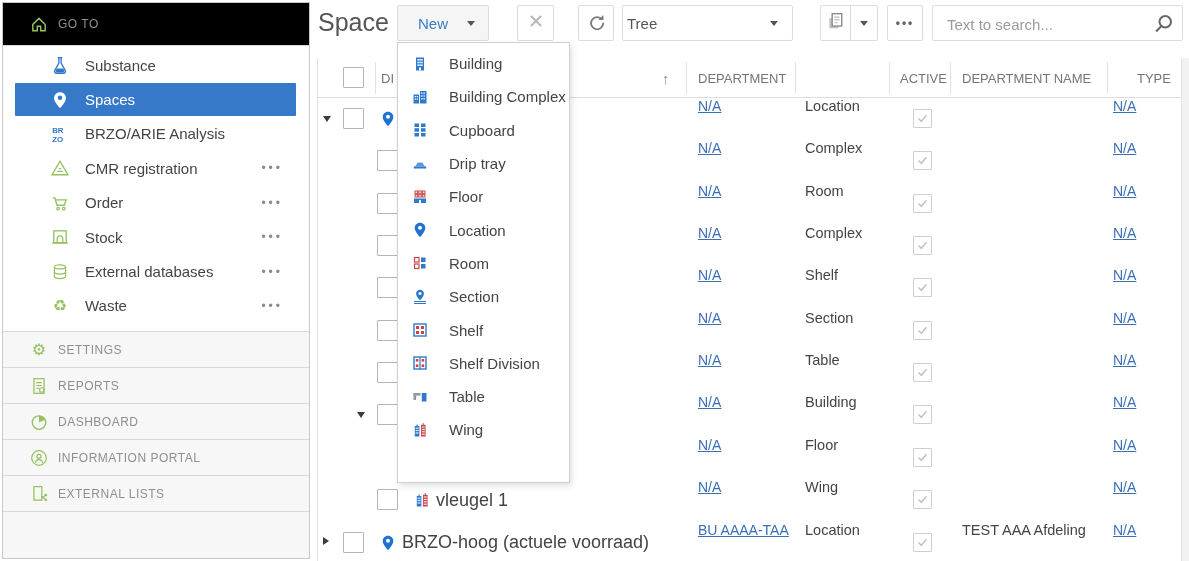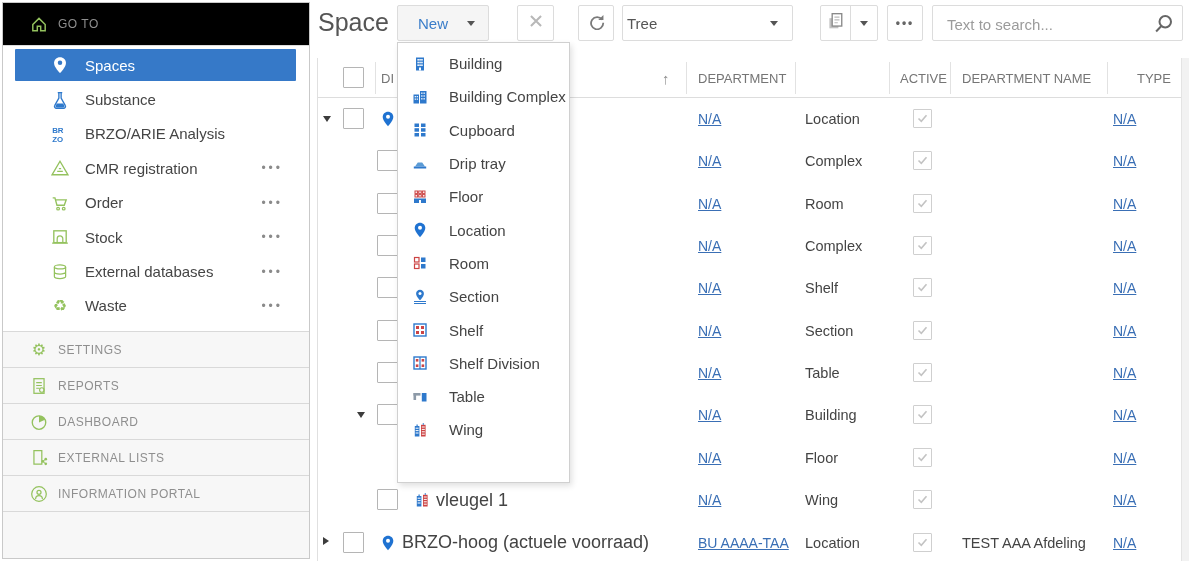--- a/index.html
+++ b/index.html
@@ -51,21 +51,21 @@
   
   .grid-top{position:absolute;left:318px;right:0;top:58px;border-top:1px solid #ddd;}
   .grid-left{position:absolute;left:317px;top:58px;bottom:0;border-left:1px solid #e0e0e0;}
   .hdr{position:absolute;left:318px;right:0;top:58px;height:40px;background:#fff;
        border-bottom:1px solid #ddd;box-sizing:border-box;}
   .hcell{position:absolute;top:0;height:40px;display:flex;align-items:center;
          font-size:13px;color:#757575;}
   .vsep{position:absolute;top:62px;height:32px;width:1px;background:#e2e2e2;}
   .sortarrow{position:absolute;top:0;height:40px;display:flex;align-items:center;color:#909090;font-size:15px;}
   .trow{position:absolute;left:0;width:1189px;height:42px;}
-  .cell{position:absolute;top:0;height:42px;display:flex;align-items:center;font-size:14.5px;color:#444;}
+  .cell{position:absolute;top:0;height:42px;display:flex;align-items:flex-start;font-size:14.5px;color:#444;}
   a.na{color:#3a6fb5;text-decoration:underline;font-size:14px;}
   .cb{position:absolute;box-sizing:border-box;background:#fff;border:1px solid #b5b5b5;border-radius:1px;}
   .cb.tree{width:21px;height:21px;top:10px;}
   .cb.act{width:19px;height:19px;top:11px;border-color:#cfcfcf;display:flex;align-items:center;justify-content:center;}
   .tri-down{position:absolute;top:18px;width:0;height:0;border-left:4.5px solid transparent;
             border-right:4.5px solid transparent;border-top:6px solid #3c3c3c;}
   .tri-right{position:absolute;top:15px;width:0;height:0;border-top:4.5px solid transparent;
             border-bottom:4.5px solid transparent;border-left:6px solid #3c3c3c;}
   .rowic{position:absolute;top:13px;width:16px;height:16px;}
   .rname{position:absolute;top:0;height:42px;display:flex;align-items:center;font-size:18px;color:#444;}
@@ -84,38 +84,38 @@
 <div class="sidebar">
   <div class="goto-row">
     <span class="ic">
         <svg width="18" height="18" viewBox="0 0 16 16">
           <path d="M2.5 8.5 8 3l5.5 5.5V14h-4v-4h-3v4h-4z" fill="none" stroke="#94c25e" stroke-width="1.3"></path>
         </svg>
       </span>
     <span class="lbl">GO TO</span>
   </div>
   <div class="sb-items" id="sidebar-items">
+      <div class="sb-item">
+        <span class="ic">
+          <svg width="18" height="18" viewBox="0 0 16 16">
+            <path d="M6 1.5h4M7 1.5v4.8l-3.6 6.4A1.7 1.7 0 0 0 5 15.3h6a1.7 1.7 0 0 0 1.6-2.6L9 6.3V1.5" fill="none" stroke="#2e79cc" stroke-width="1.2"></path>
+            <path d="M5.2 11h5.6l1 1.9a1.1 1.1 0 0 1-1 1.7H5.2a1.1 1.1 0 0 1-1-1.7z" fill="#2e79cc"></path>
+          </svg>
+        </span>
+        <span class="lbl">Substance</span>
+      </div>
       <div class="sb-item selected">
         <span class="hl"></span>
         <span class="ic">
           <svg width="18" height="18" viewBox="0 0 16 16">
             <path d="M8 1C4.9 1 2.7 3.3 2.7 6.2 2.7 10 8 15.2 8 15.2s5.3-5.2 5.3-9C13.3 3.3 11.1 1 8 1z" fill="#fff"></path>
             <circle cx="8" cy="6" r="2" fill="#3679c8"></circle>
           </svg>
         </span>
         <span class="lbl">Spaces</span>
-      </div>
-      <div class="sb-item">
-        <span class="ic">
-          <svg width="18" height="18" viewBox="0 0 16 16">
-            <path d="M6 1.5h4M7 1.5v4.8l-3.6 6.4A1.7 1.7 0 0 0 5 15.3h6a1.7 1.7 0 0 0 1.6-2.6L9 6.3V1.5" fill="none" stroke="#2e79cc" stroke-width="1.2"></path>
-            <path d="M5.2 11h5.6l1 1.9a1.1 1.1 0 0 1-1 1.7H5.2a1.1 1.1 0 0 1-1-1.7z" fill="#2e79cc"></path>
-          </svg>
-        </span>
-        <span class="lbl">Substance</span>
       </div>
       <div class="sb-item">
         <span class="ic">
           <svg width="18" height="18" viewBox="0 0 16 16">
             <text x="1" y="7" font-size="7" font-weight="bold" fill="#2e79cc" font-family="Liberation Sans,sans-serif">BR</text>
             <text x="1" y="15" font-size="7" font-weight="bold" fill="#2e79cc" font-family="Liberation Sans,sans-serif">ZO</text>
           </svg>
         </span>
         <span class="lbl">BRZO/ARIE Analysis</span>
       </div>
@@ -186,42 +186,42 @@
         <span class="lbl">REPORTS</span>
       </div>
       <div class="sb-sec">
         <span class="ic">
           <svg width="18" height="18" viewBox="0 0 16 16">
             <circle cx="8" cy="8.5" r="6" fill="none" stroke="#94c25e" stroke-width="1.2"></circle>
             <path d="M8 8.5V2.5A6 6 0 0 1 13.3 6z" fill="#94c25e"></path>
           </svg>
         </span>
         <span class="lbl">DASHBOARD</span>
+      </div>
+      <div class="sb-sec">
+        <span class="ic">
+          <svg width="18" height="18" viewBox="0 0 16 16">
+            <circle cx="8" cy="8" r="6.5" fill="none" stroke="#94c25e" stroke-width="1.1"></circle>
+            <circle cx="8" cy="6.5" r="1.8" fill="none" stroke="#94c25e" stroke-width="1.1"></circle>
+            <path d="M5 12.5c0-1.6 1.3-3 3-3s3 1.4 3 3" fill="none" stroke="#94c25e" stroke-width="1.1"></path>
+          </svg>
+        </span>
+        <span class="lbl">INFORMATION PORTAL</span>
       </div>
       <div class="sb-sec">
         <span class="ic">
           <svg width="18" height="18" viewBox="0 0 16 16">
             <path d="M3.5 1.5h7v12h-7z" fill="none" stroke="#94c25e" stroke-width="1.1"></path>
             <circle cx="11.5" cy="11" r="1.2" fill="#94c25e"></circle>
             <circle cx="14" cy="9" r="1.2" fill="#94c25e"></circle>
             <circle cx="14" cy="13.2" r="1.2" fill="#94c25e"></circle>
             <path d="M11.5 11 14 9M11.5 11l2.5 2.2" stroke="#94c25e" stroke-width=".8"></path>
           </svg>
         </span>
         <span class="lbl">EXTERNAL LISTS</span>
-      </div>
-      <div class="sb-sec">
-        <span class="ic">
-          <svg width="18" height="18" viewBox="0 0 16 16">
-            <circle cx="8" cy="8" r="6.5" fill="none" stroke="#94c25e" stroke-width="1.1"></circle>
-            <circle cx="8" cy="6.5" r="1.8" fill="none" stroke="#94c25e" stroke-width="1.1"></circle>
-            <path d="M5 12.5c0-1.6 1.3-3 3-3s3 1.4 3 3" fill="none" stroke="#94c25e" stroke-width="1.1"></path>
-          </svg>
-        </span>
-        <span class="lbl">INFORMATION PORTAL</span>
       </div>
     </div>
 </div>
 
 <div class="title">Space</div>
 
 <div class="btn" id="btn-new">
   <span class="lbl">New</span>
   <span class="caret"></span>
 </div>

